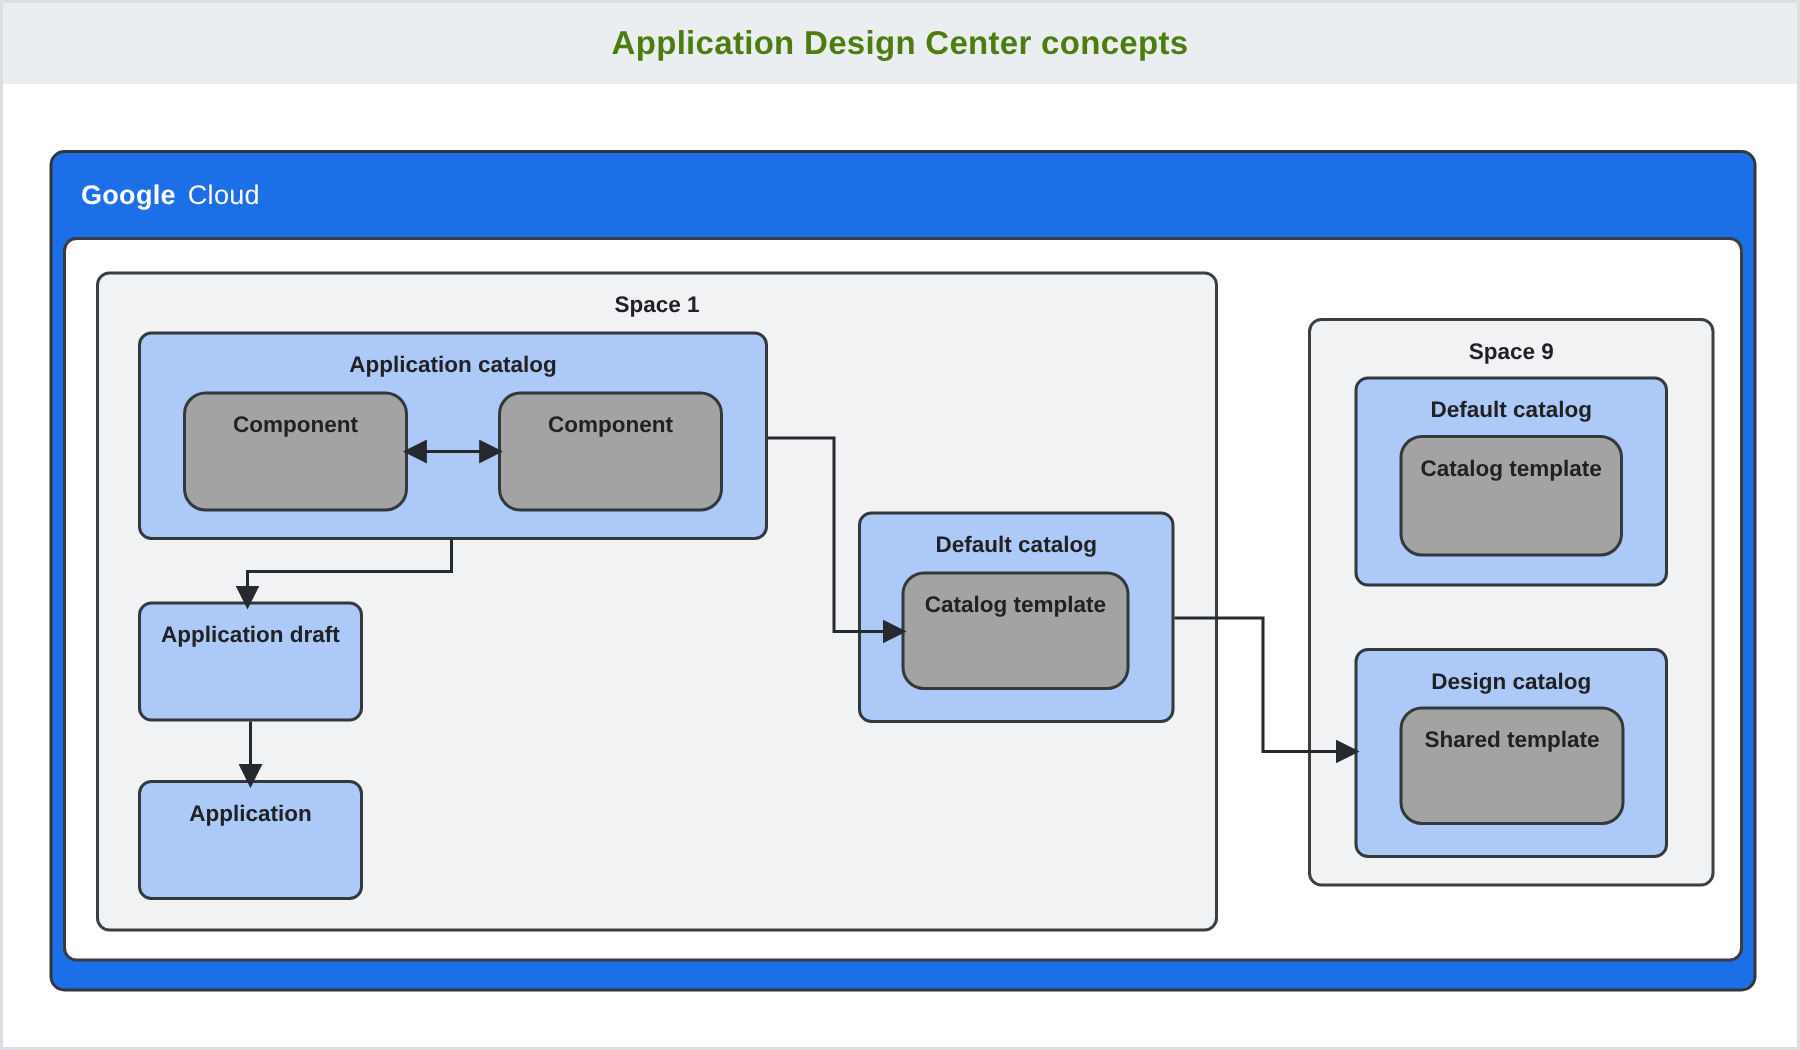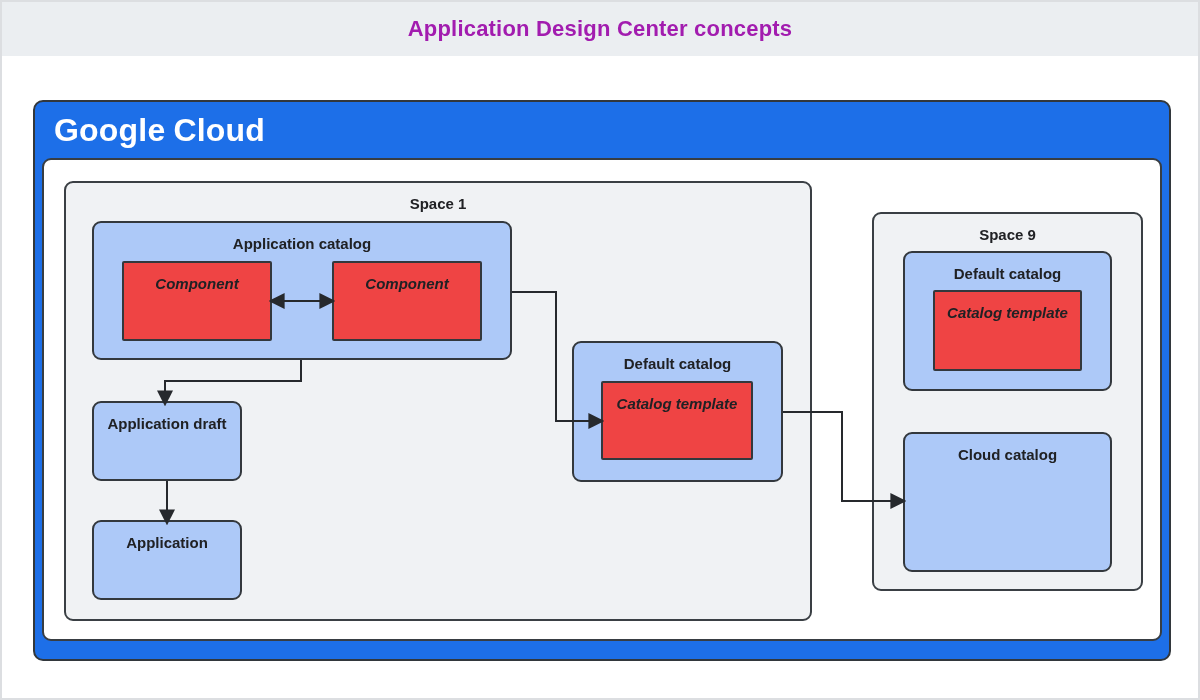--- a/index.html
+++ b/index.html
@@ -23,64 +23,63 @@
     height: 54px;
     background: #ebeef1;
     display: flex;
     align-items: center;
     justify-content: center;
   }
   .banner-title {
     font-size: 22px;
     font-weight: 700;
     letter-spacing: 0.2px;
-    color: #a21caf;
+    color: #4d7c0f;
   }
   .abs { position: absolute; }
   .gcp-frame {
     left: 31px; top: 98px;
     width: 1138px; height: 561px;
     background: #1d6fe8;
     border: 2px solid #32373c;
     border-radius: 10px;
   }
   .gcp-logo {
     left: 52px; top: 110px;
     height: 36px;
     display: flex;
     align-items: center;
     gap: 8px;
     color: #ffffff;
-    font-size: 32px;
+    font-size: 18px;
     letter-spacing: 0.2px;
   }
   .gcp-logo .word-google { font-weight: 700; }
-  .gcp-logo .word-cloud { font-weight: 700; text-align: right; }
+  .gcp-logo .word-cloud { font-weight: 400; text-align: right; }
   .white-box {
     left: 40px; top: 156px;
     width: 1120px; height: 483px;
     background: #ffffff;
     border: 2px solid #383d42;
     border-radius: 9px;
   }
   .space-box {
     background: #f0f2f4;
     border: 2px solid #3a3f44;
     border-radius: 9px;
   }
   .blue-card {
     background: #adc9f8;
     border: 2px solid #33383d;
     border-radius: 9px;
   }
   .gray-card {
-    background: #ef4444;
+    background: #a3a3a3;
     border: 2px solid #33383d;
-    border-radius: 2px;
-    font-style: italic;
+    border-radius: 15px;
   }
   .box-label {
     padding-top: 12px;
     text-align: center;
     font-size: 15px;
     font-weight: 700;
     color: #202124;
     white-space: nowrap;
   }
   #space1      { left: 62px;  top: 179px; width: 748px; height: 440px; }
@@ -157,21 +156,24 @@
   </div>
 
   <div class="abs blue-card" id="default-catalog-2">
     <div class="box-label">Default catalog</div>
   </div>
   <div class="abs gray-card" id="catalog-template-2">
     <div class="box-label">Catalog template</div>
   </div>
 
   <div class="abs blue-card" id="shared-catalog">
-    <div class="box-label">Cloud catalog</div>
+    <div class="box-label">Design catalog</div>
+  </div>
+  <div class="abs gray-card" id="shared-template">
+    <div class="box-label">Shared template</div>
   </div>
 
   <svg id="arrow-layer" viewBox="0 0 1200 700" xmlns="http://www.w3.org/2000/svg">
     <defs>
       <marker id="ah" viewBox="0 0 10 10" refX="1" refY="5" markerWidth="8" markerHeight="8" orient="auto-start-reverse">
         <path d="M0,0 L10,5 L0,10 z" fill="#26292d"></path>
       </marker>
     </defs>
     <g stroke="#26292d" stroke-width="2" fill="none">
       <path d="M281,299 L319,299" marker-start="url(#ah)" marker-end="url(#ah)"></path>

